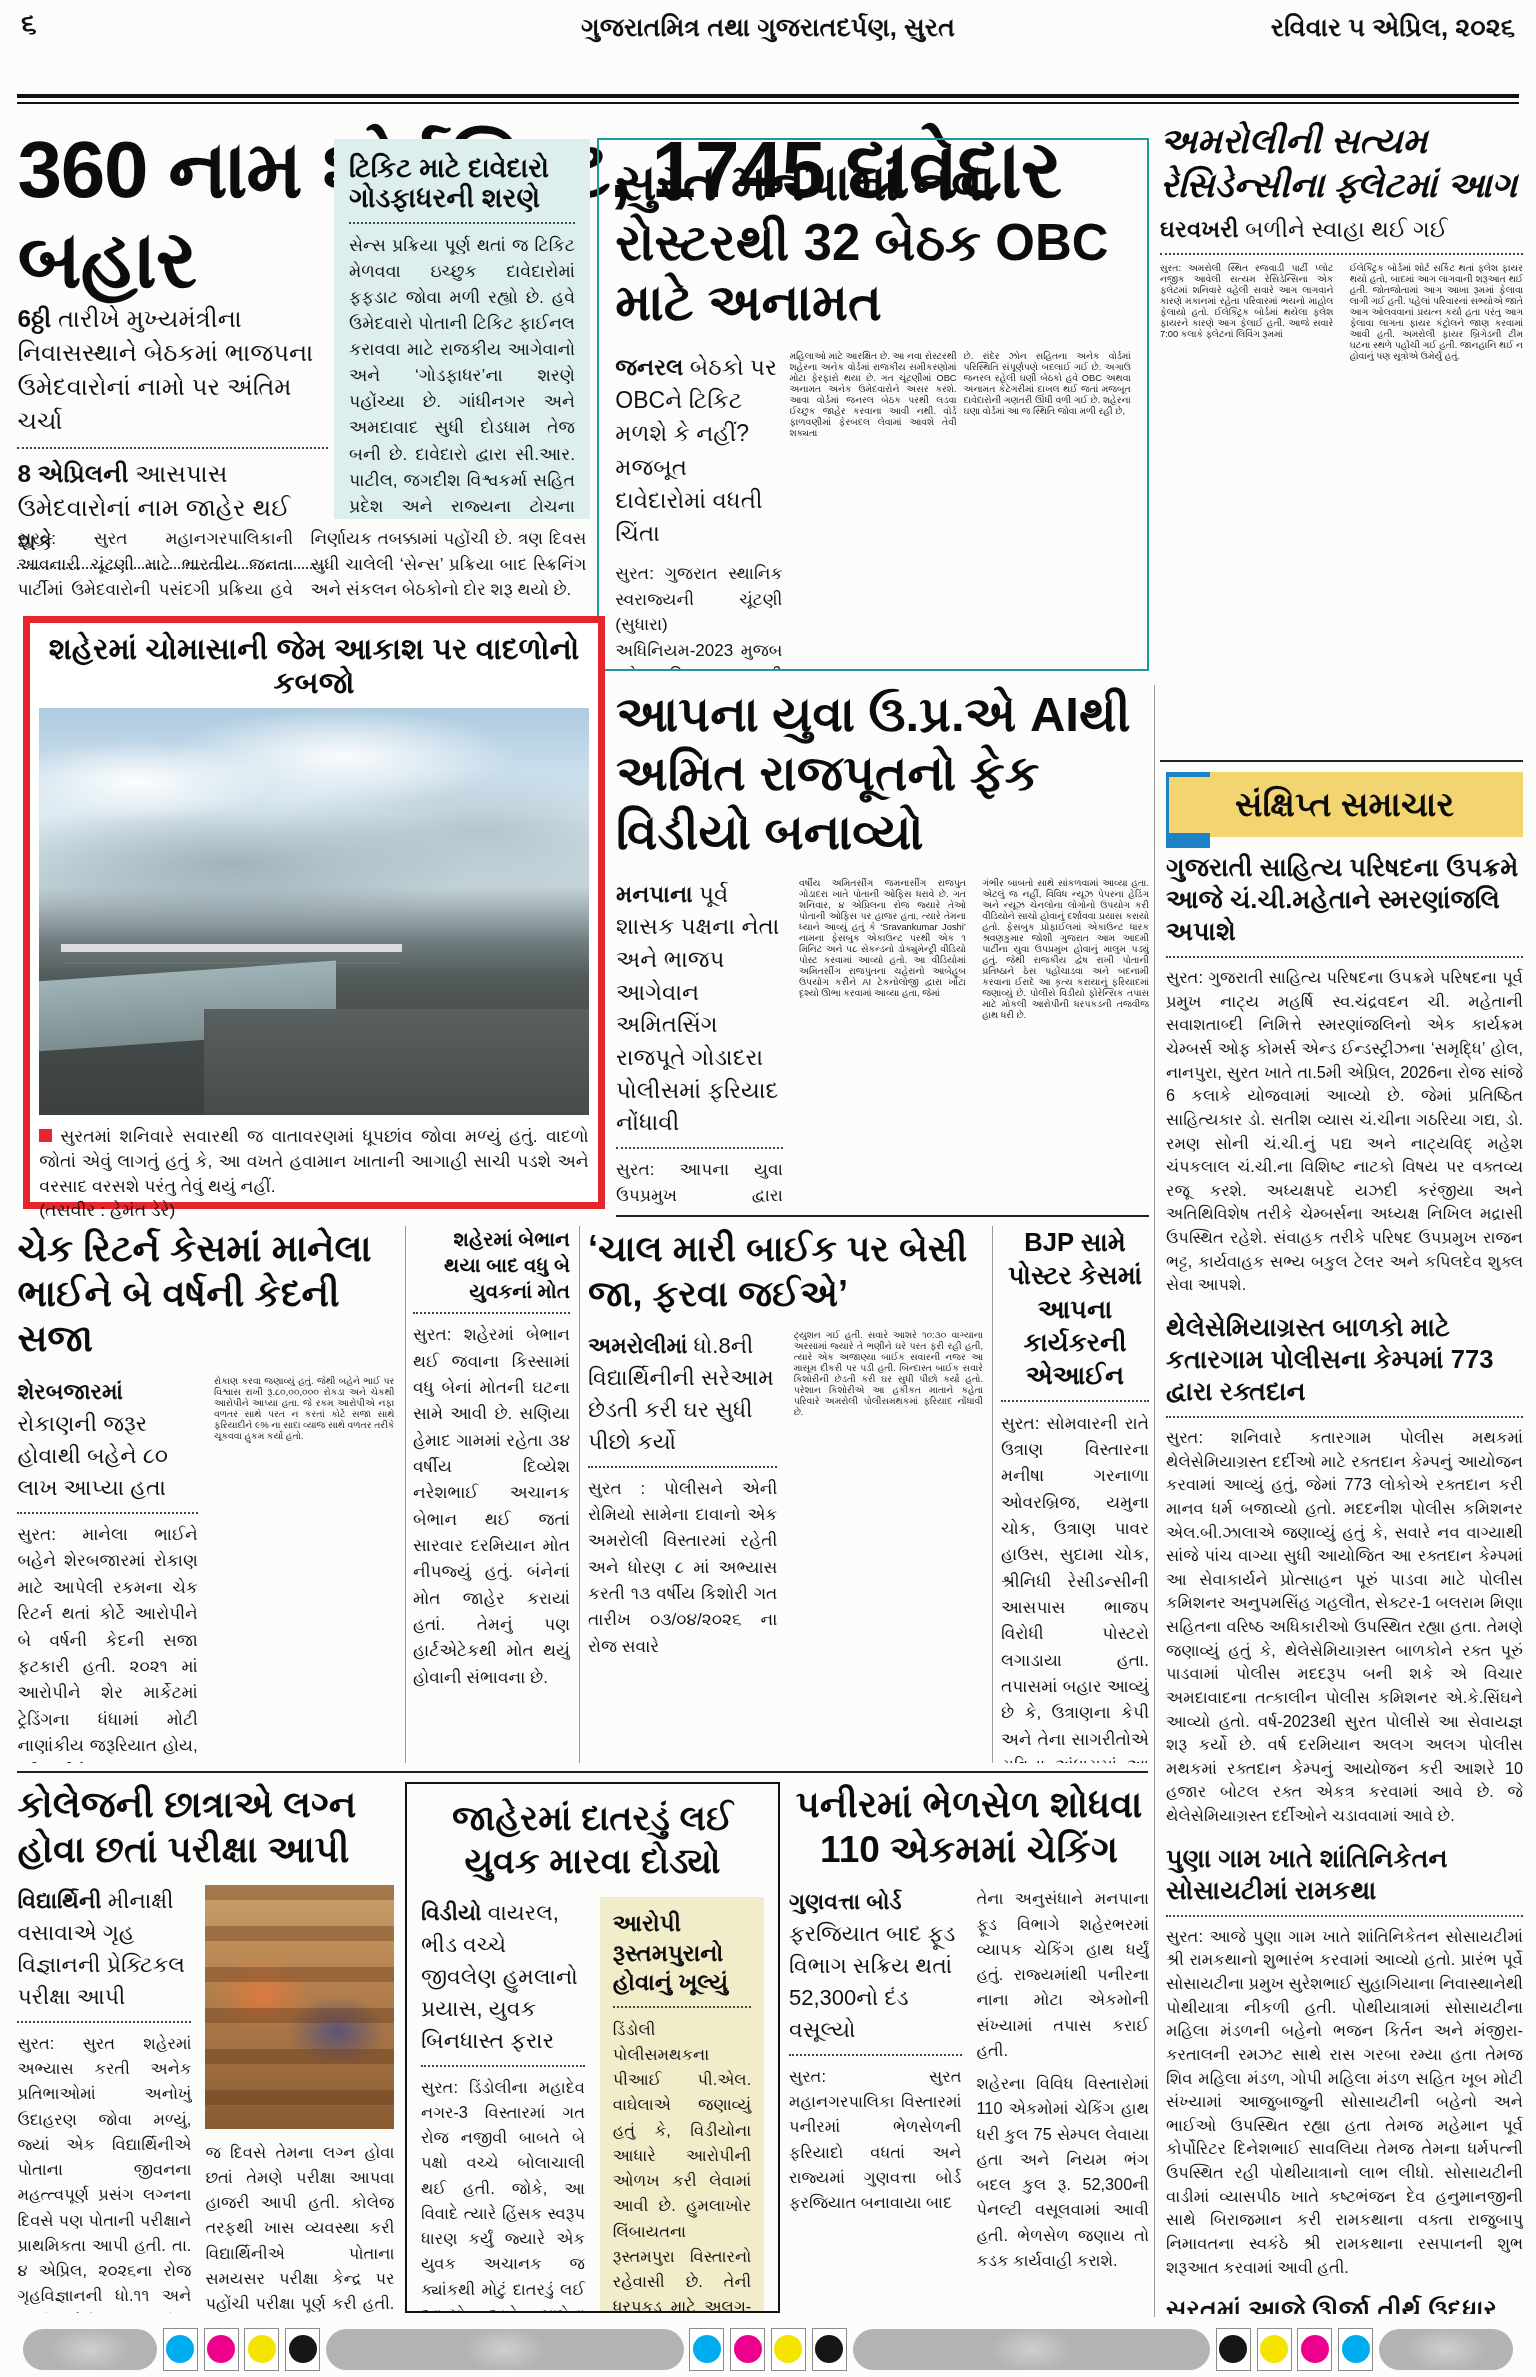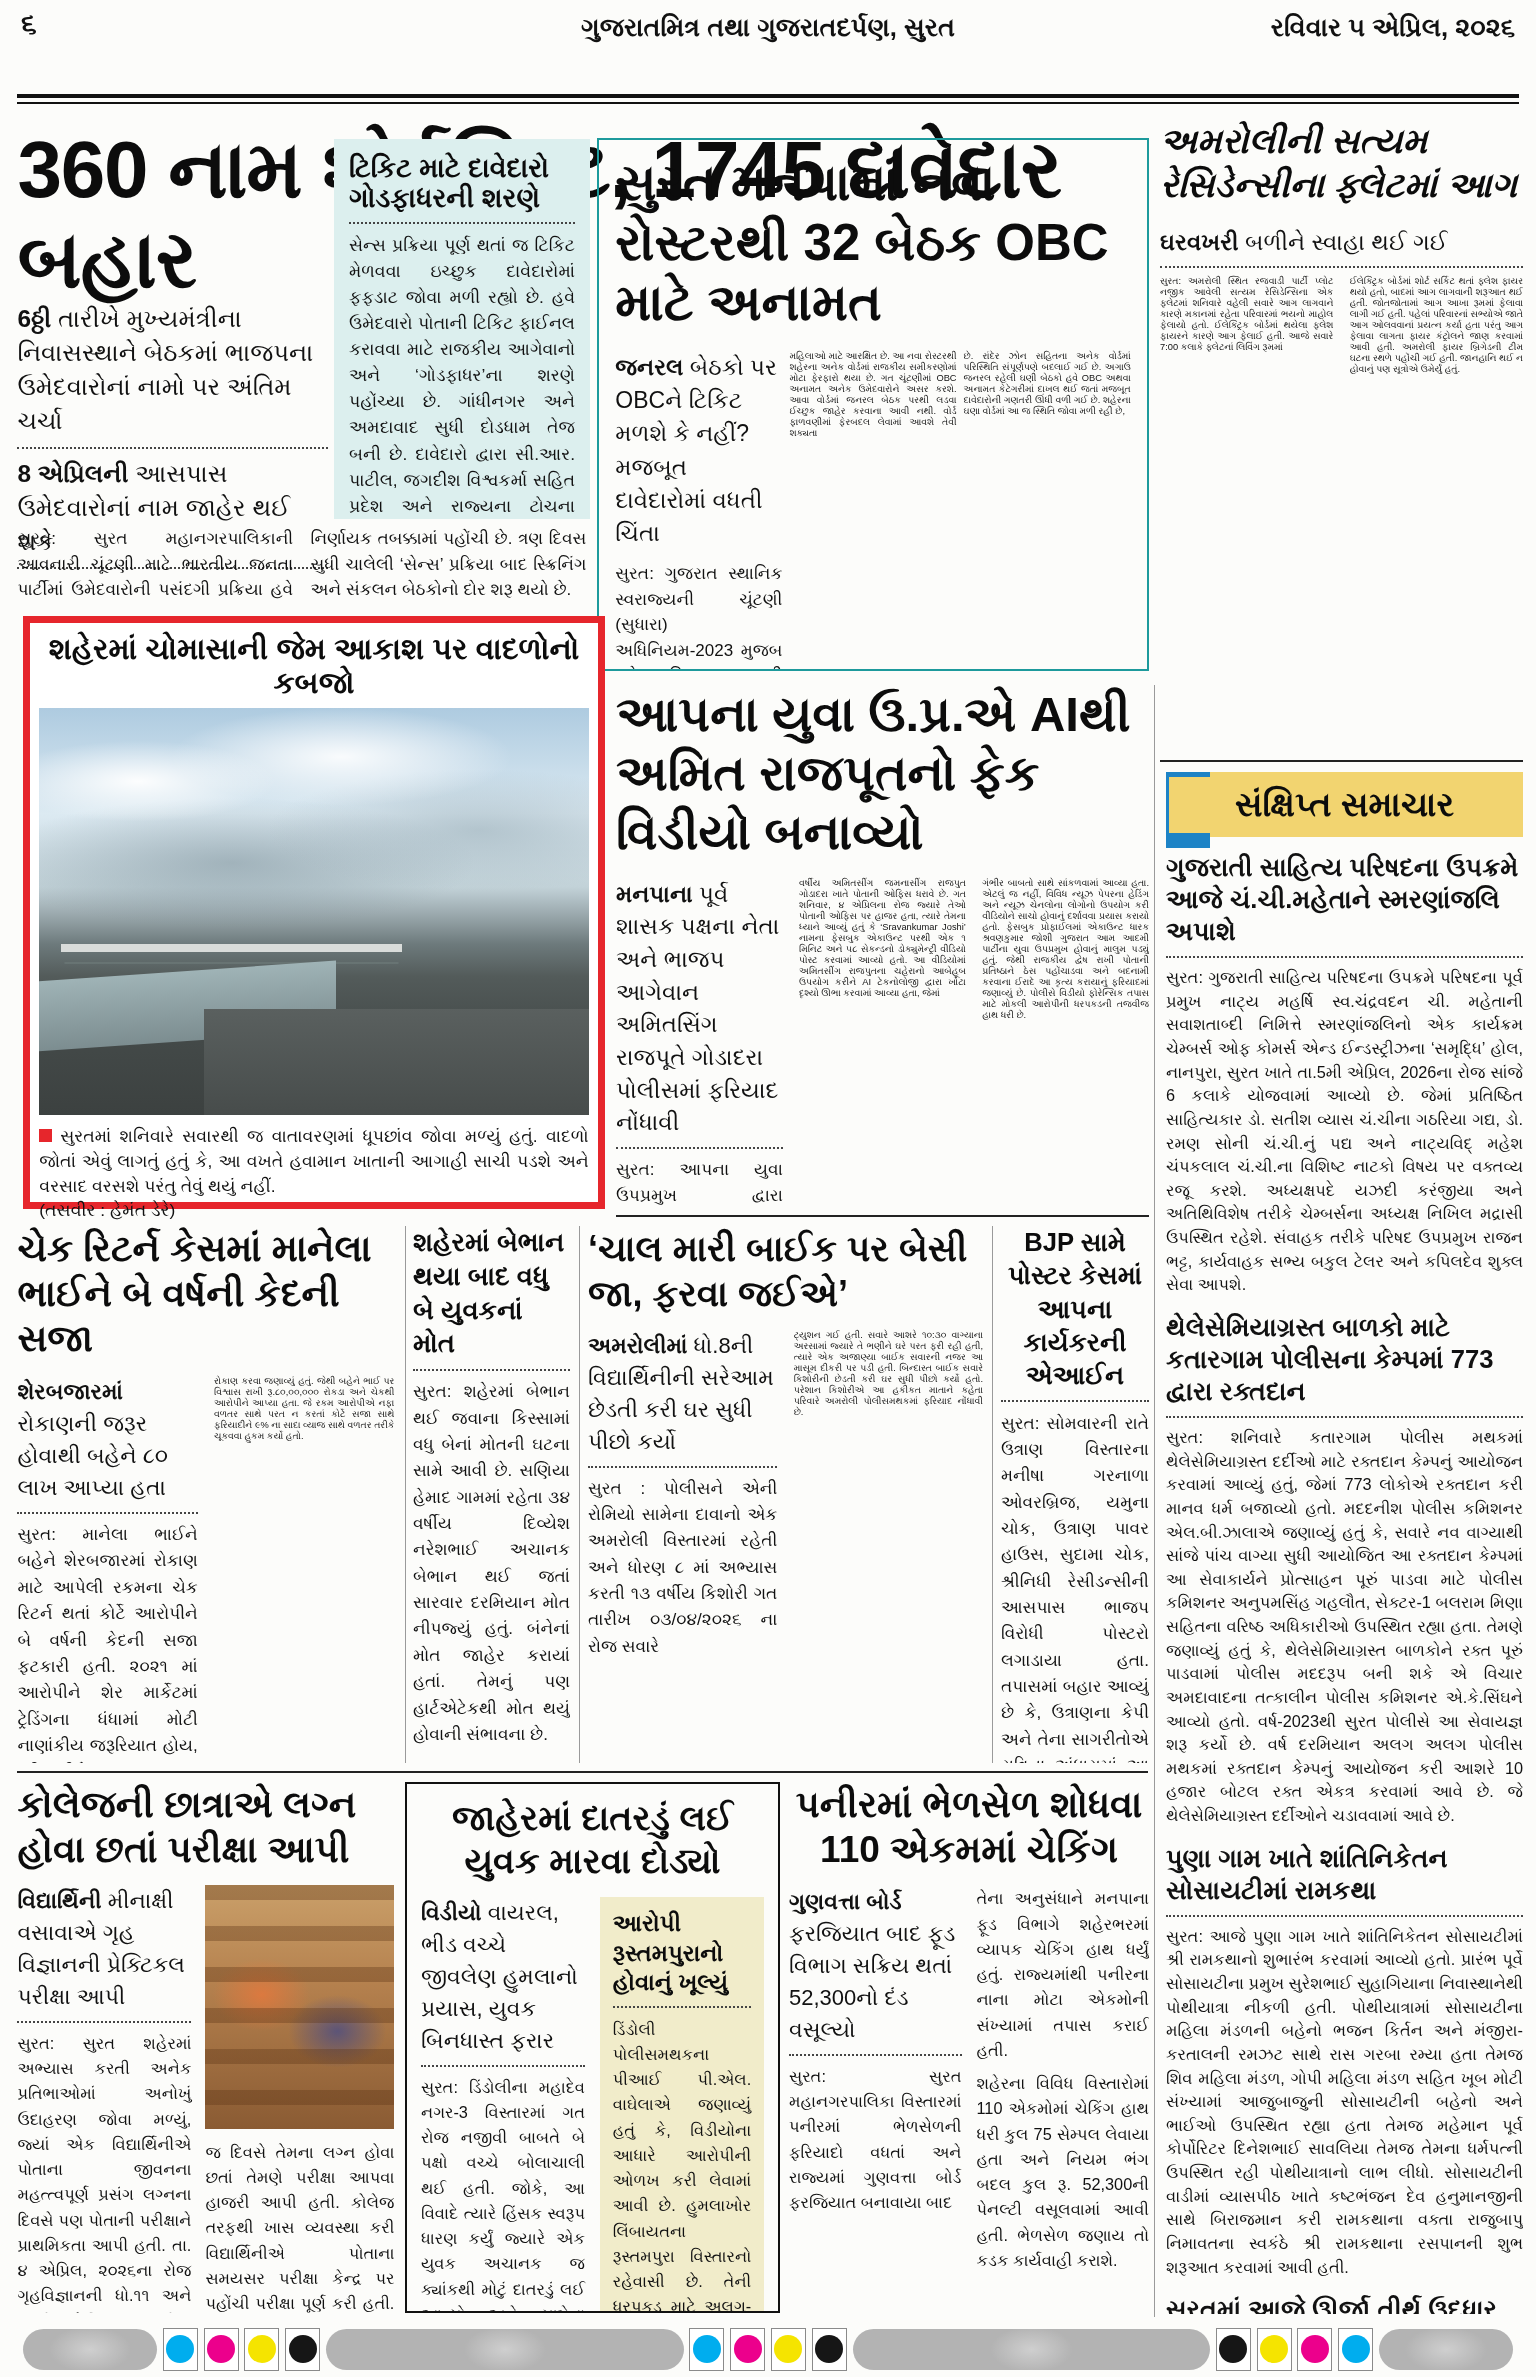--- a/index.html
+++ b/index.html
@@ -86,21 +86,21 @@
       </p>
       <div class="j" style="font-size:17px;line-height:1.5">સુરત: ગુજરાત સ્થાનિક સ્વરાજ્યની ચૂંટણી (સુધારા) અધિનિયમ-2023 મુજબ હવે સ્થાનિક સ્વરાજ્યની સંસ્થાઓમાં OBC માટે 27 ટકા સુધી આરક્ષણની જોગવાઈ કરવામાં આવી છે. તે મુજબ સુરત મનપામાં કુલ 32 બેઠક OBC કેટેગરી માટે અનામત રાખવામાં આવી છે, જેમાંથી 50 ટકા બેઠક</div>
     </div>
     <div style="flex:1" class="j">મહિલાઓ માટે આરક્ષિત છે. આ નવા રોસ્ટરથી શહેરના અનેક વોર્ડમાં રાજકીય સમીકરણોમાં મોટા ફેરફારો થયા છે. ગત ચૂંટણીમાં OBC અનામત અનેક ઉમેદવારોને અસર કરશે. આવા વોર્ડમાં જનરલ બેઠક પરથી લડવા ઈચ્છુક જાહેર કરવાના આવી નથી. વોર્ડ ફાળવણીમાં ફેરબદલ લેવામાં આવશે તેવી શક્યતા</div>
     <div style="flex:1" class="j">છે. રાંદેર ઝોન સહિતના અનેક વોર્ડમાં પરિસ્થિતિ સંપૂર્ણપણે બદલાઈ ગઈ છે. અગાઉ જનરલ રહેલી ઘણી બેઠકો હવે OBC અથવા અનામત કેટેગરીમાં દાખલ થઈ જતાં મજબૂત દાવેદારોની ગણતરી ઊંધી વળી ગઈ છે. શહેરના ઘણા વોર્ડમાં આ જ સ્થિતિ જોવા મળી રહી છે,</div>
   </div>
 </div>
 
 <div class="abs" style="left:1160px;top:119px;width:363px;height:633px;overflow:hidden">
   <div class="hd" style="font-size:35px;font-style:italic;line-height:1.25">અમરોલીની સત્યમ રેસિડેન્સીના ફ્લેટમાં આગ</div>
-  <p style="margin:19px 0 0 0;font-size:23px;line-height:1.4">
+  <p style="margin:6px 0 0 0;font-size:23px;line-height:1.4">
     <b>ઘરવખરી</b><span> બળીને સ્વાહા થઈ ગઈ</span>
   </p>
   <hr class="dotted">
   <div style="display:flex;gap:16.3px">
     <div style="flex:1" class="j">સુરત: અમરોલી સ્થિત રજવાડી પાર્ટી પ્લોટ નજીક આવેલી સત્યમ રેસિડેન્સિના એક ફ્લેટમાં શનિવારે વહેલી સવારે આગ લાગવાને કારણે મકાનમાં રહેતા પરિવારમાં ભયનો માહોલ ફેલાયો હતો. ઈલેક્ટ્રિક બોર્ડમાં થયેલા ફ્લેશ ફાયરને કારણે આગ ફેલાઈ હતી. આજે સવારે 7:00 કલાકે ફ્લેટનાં લિવિંગ રૂમમાં</div>
     <div style="flex:1" class="j">ઈલેક્ટ્રિક બોર્ડમાં શોર્ટ સર્કિટ થતાં ફ્લેશ ફાયર થયો હતો, બાદમાં આગ લાગવાની શરૂઆત થઈ હતી. જોતજોતામાં આગ આખા રૂમમાં ફેલાવા લાગી ગઈ હતી. પહેલાં પરિવારનાં સભ્યોએ જાતે આગ ઓલવવાનાં પ્રયત્ન કર્યા હતા પરંતુ આગ ફેલાવા લાગતા ફાયર કંટ્રોલને જાણ કરવામાં આવી હતી. અમરોલી ફાયર બ્રિગેડની ટીમ ઘટના સ્થળે પહોંચી ગઈ હતી. જાનહાનિ થઈ ન હોવાનું પણ સૂત્રોએ ઉમેર્યું હતું.</div>
   </div>
 </div>
 <div class="hrule" style="left:1160px;top:760px;width:363px;height:2.3px"></div>
 
@@ -176,21 +176,21 @@
       <hr class="dotted">
       <div class="j" style="font-size:17px;line-height:1.55">સુરત: માનેલા ભાઈને બહેને શેરબજારમાં રોકાણ માટે આપેલી રકમના ચેક રિટર્ન થતાં કોર્ટે આરોપીને બે વર્ષની કેદની સજા ફટકારી હતી. ૨૦૨૧ માં આરોપીને શેર માર્કેટમાં ટ્રેડિંગના ધંધામાં મોટી નાણાંકીય જરૂરિયાત હોય, ફરિયાદીને</div>
     </div>
     <div style="flex:1" class="j">રોકાણ કરવા જણાવ્યું હતું. જેથી બહેને ભાઈ પર વિશ્વાસ રાખી રૂ.૮૦,૦૦,૦૦૦ રોકડા અને ચેકથી આરોપીને આપ્યા હતા. જે રકમ આરોપીએ નફા વળતર સાથે પરત ન કરતાં કોર્ટે સજા સાથે ફરિયાદીને ૯% ના સાદા વ્યાજ સાથે વળતર તરીકે ચૂકવવા હુકમ કર્યો હતો.</div>
   </div>
 </div>
 
 <div class="vrule" style="left:405px;top:1226px;height:537px"></div>
 
 <div class="abs" style="left:413px;top:1226px;width:157px;height:537px;overflow:hidden">
-  <div class="hd" style="font-size:26px;text-align:left;line-height:1.3">શહેરમાં બેભાન થયા બાદ વધુ બે યુવકનાં મોત</div>
+  <div class="hd" style="font-size:20px;text-align:right;line-height:1.3">શહેરમાં બેભાન થયા બાદ વધુ બે યુવકનાં મોત</div>
   <hr class="dotted">
   <div class="j" style="font-size:17px;line-height:1.55">સુરત: શહેરમાં બેભાન થઈ જવાના કિસ્સામાં વધુ બેનાં મોતની ઘટના સામે આવી છે. સણિયા હેમાદ ગામમાં રહેતા ૩૪ વર્ષીય દિવ્યેશ નરેશભાઈ અચાનક બેભાન થઈ જતાં સારવાર દરમિયાન મોત નીપજ્યું હતું. બંનેનાં મોત જાહેર કરાયાં હતાં. તેમનું પણ હાર્ટએટેકથી મોત થયું હોવાની સંભાવના છે.</div>
 </div>
 
 <div class="vrule" style="left:579px;top:1226px;height:537px"></div>
 
 <div class="abs" style="left:588px;top:1226px;width:395px;height:537px;overflow:hidden">
   <div class="hd" style="font-size:36px;line-height:1.25;text-align:left">‘ચાલ મારી બાઈક પર બેસી જા, ફરવા જઈએ’</div>
   <div style="display:flex;gap:16.3px;margin-top:14px">
     <div style="flex:1">

